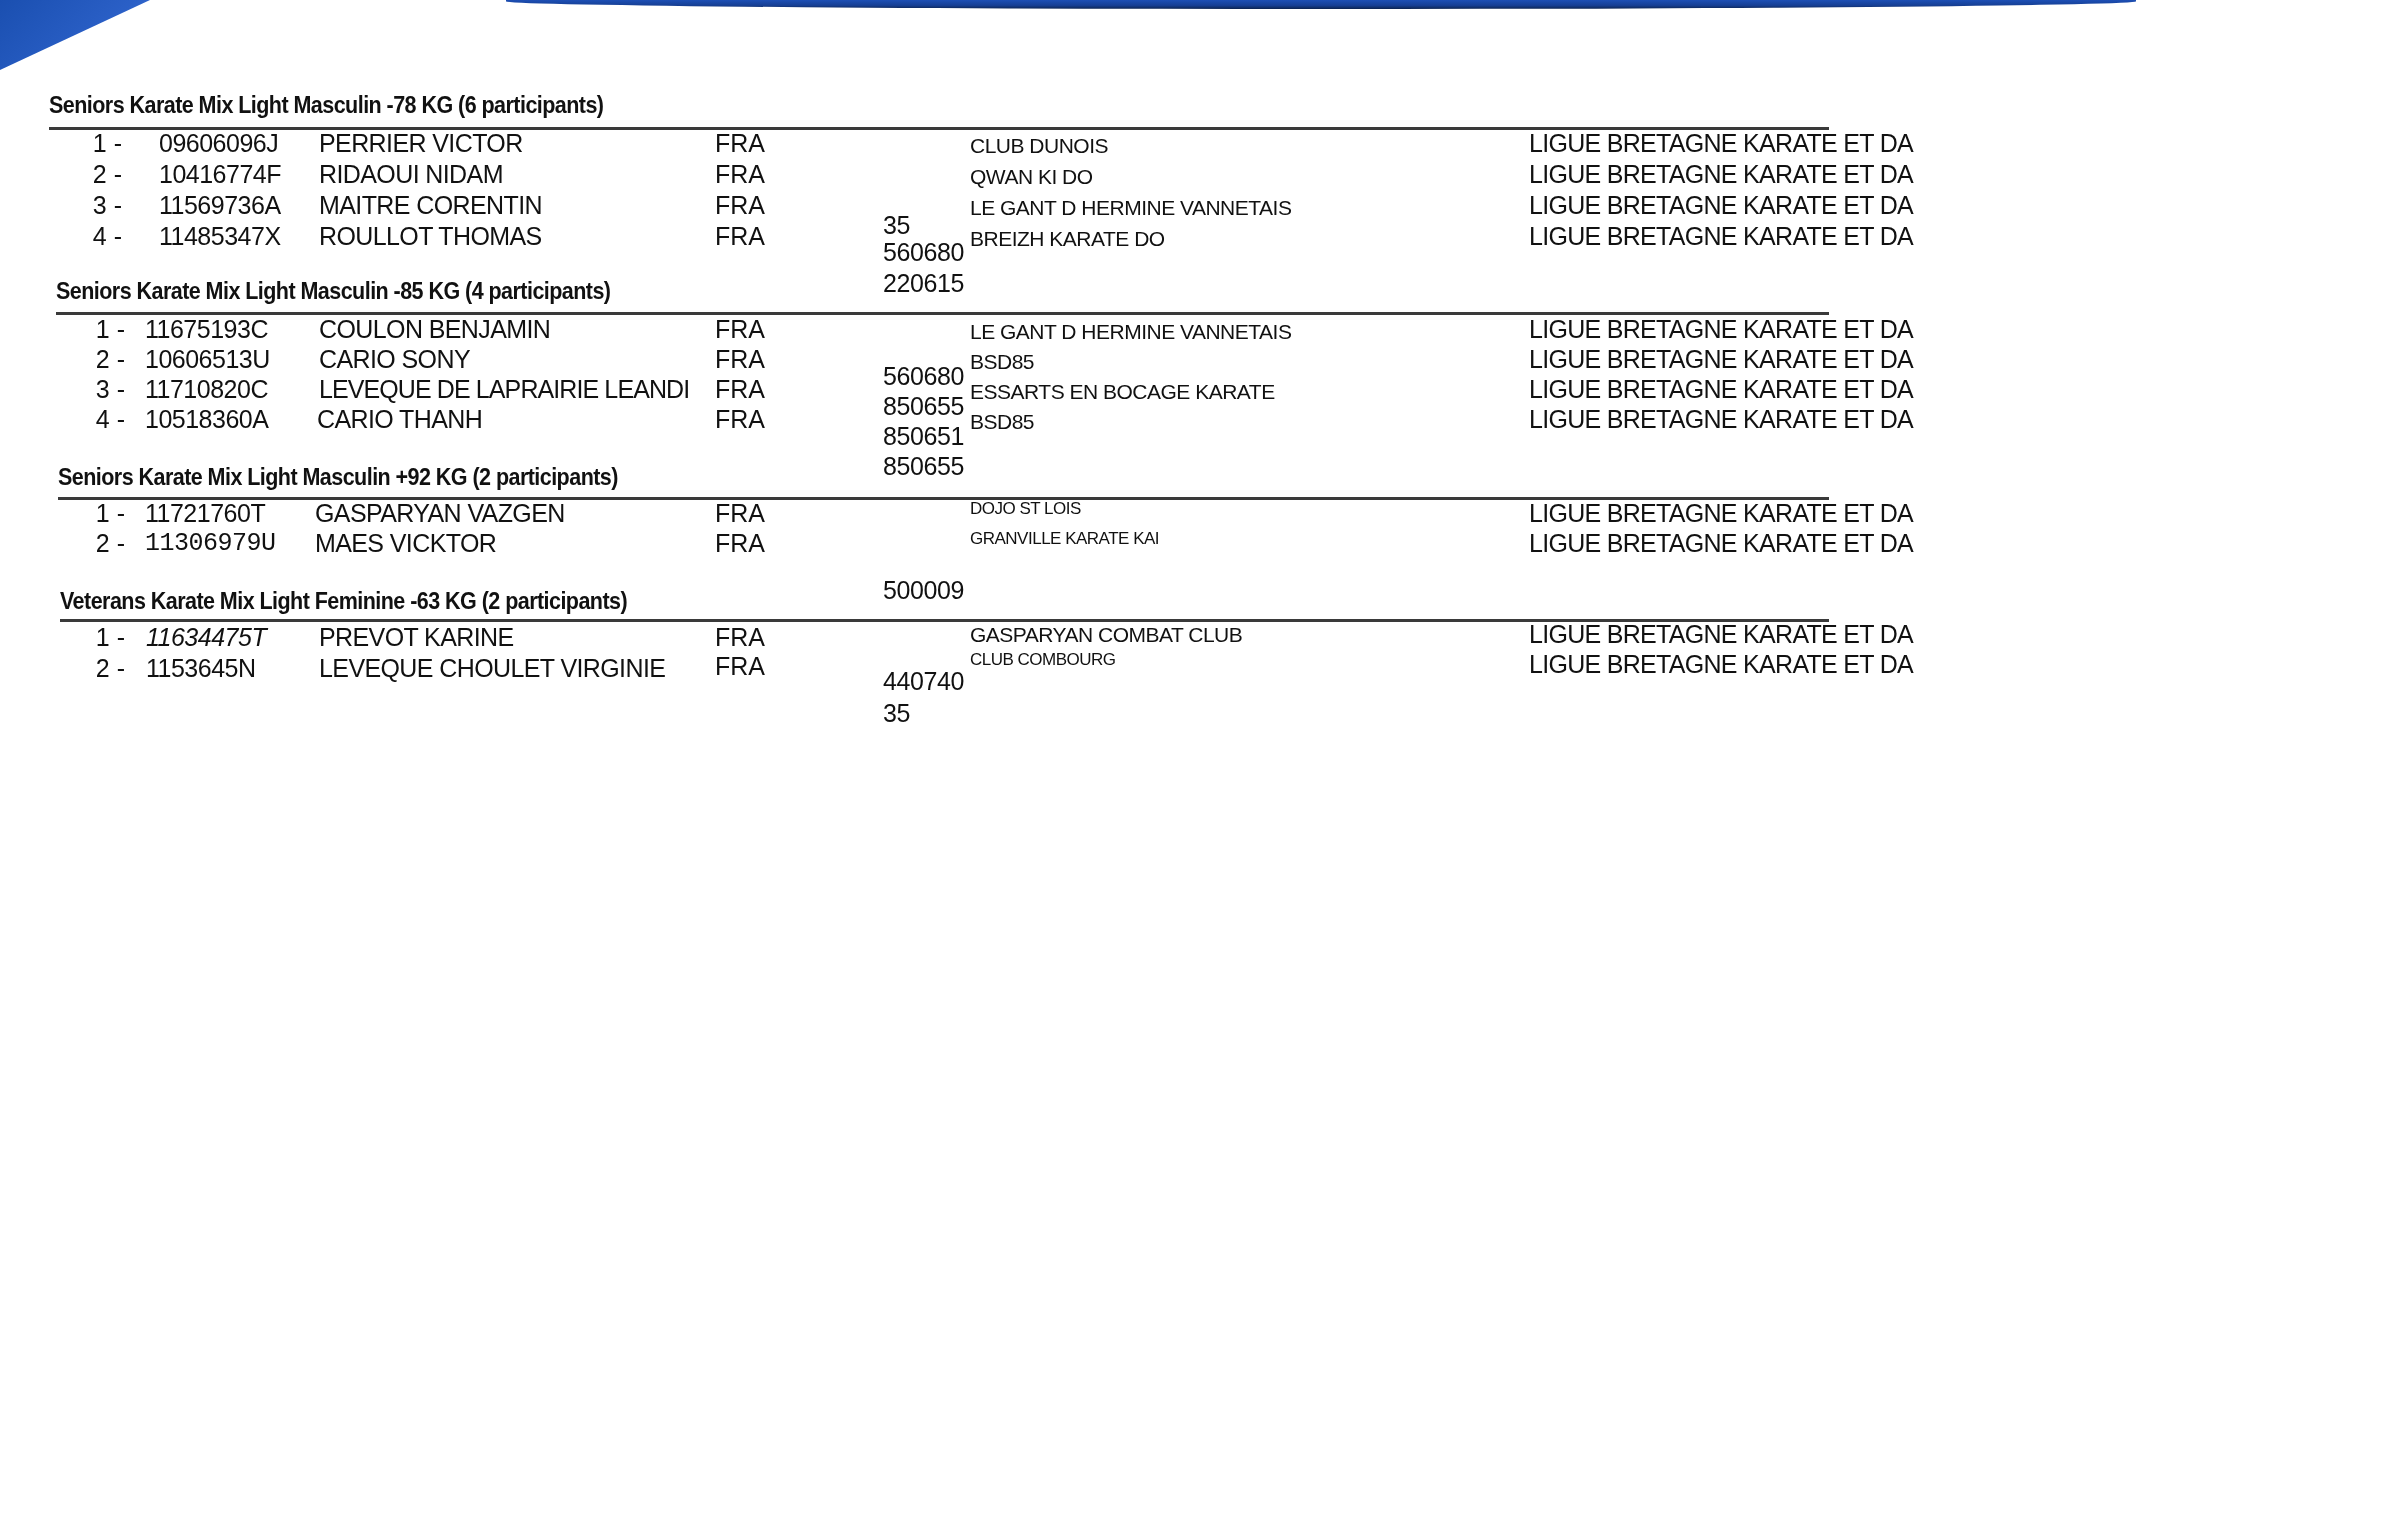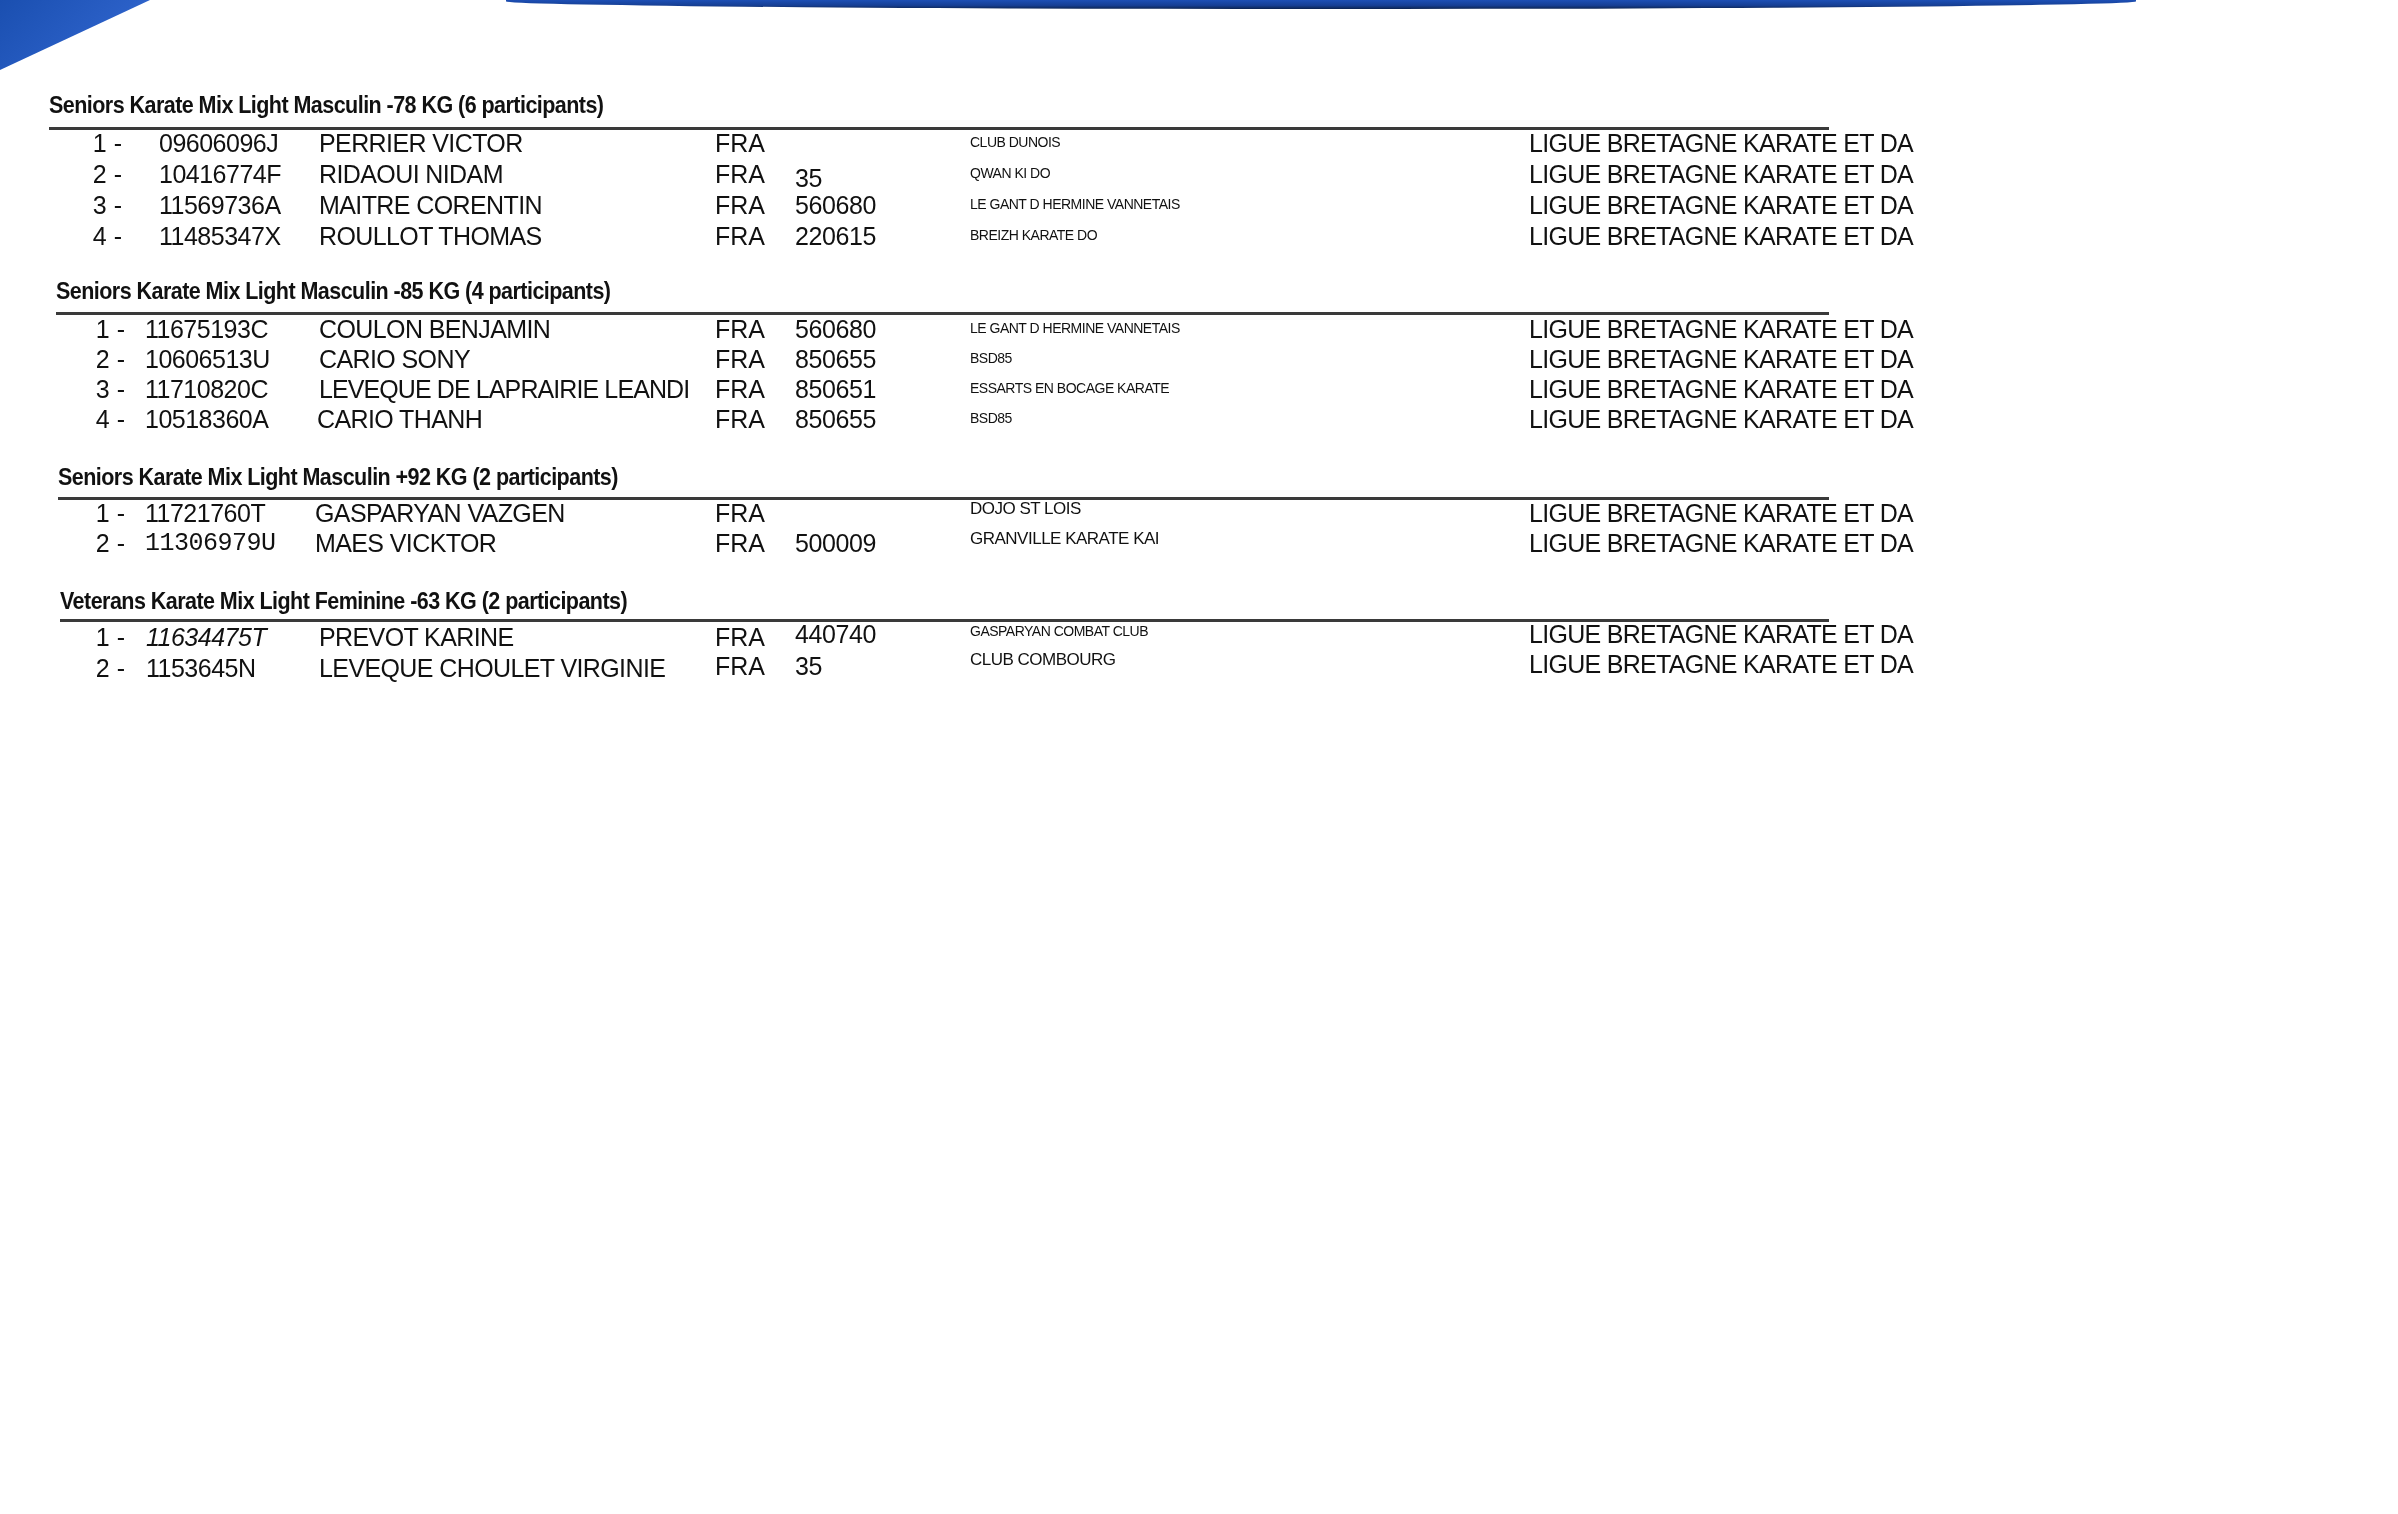--- a/index.html
+++ b/index.html
@@ -23,22 +23,22 @@
     font-size: 23.4px; letter-spacing: -0.6px; white-space: nowrap; color: #111;
     transform: scaleX(0.92); transform-origin: left center;
   }
   .rule { position: absolute; height: 2.8px; background: #3a3a3a; }
   .row { position: absolute; left: 0; width: 2399px; height: 30px; font-size: 25px; white-space: nowrap; }
   .row span { position: absolute; top: 0; color: #111; }
   .c-rank { left: 79px; width: 43px; text-align: right; }
   .c-id { left: 159px; letter-spacing: -0.5px; }
   .c-name { left: 319px; letter-spacing: -0.6px; }
   .c-nat { left: 715px; }
-  .c-code { left: 795px; letter-spacing: -0.4px; }
-  .c-club { left: 970px; font-size: 14px; letter-spacing: -0.5px; top: 4.7px !important; }
+  .c-code { left: 883px; letter-spacing: -0.4px; margin-top: 47px; }
+  .c-club { left: 970px; font-size: 21px; letter-spacing: -0.5px; top: 4.7px !important; }
   .c-club.big { font-size: 17px; top: 0 !important; }
   .c-league { left: 1529px; letter-spacing: -0.7px; }
 </style>
 </head>
 <body>
 
 <div class="corner-band"></div>
 <div class="top-band"></div>
 
 <div class="section" style="top:0;">

